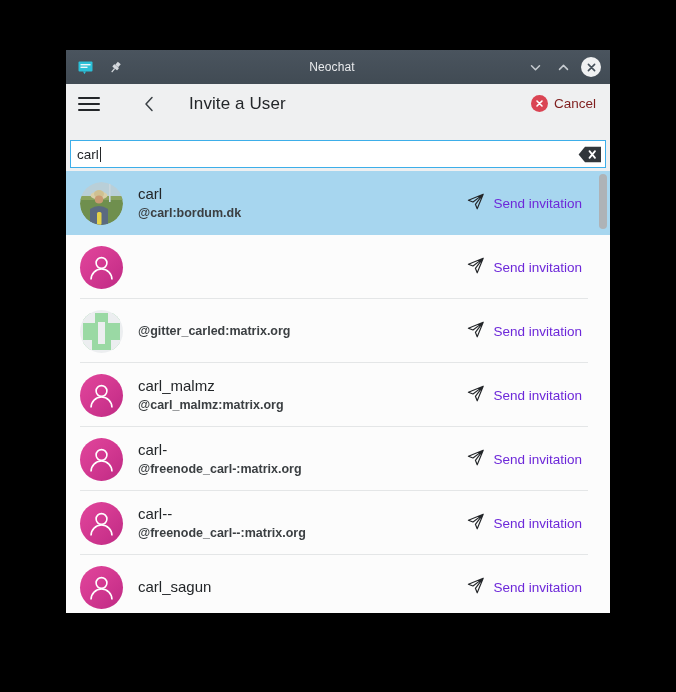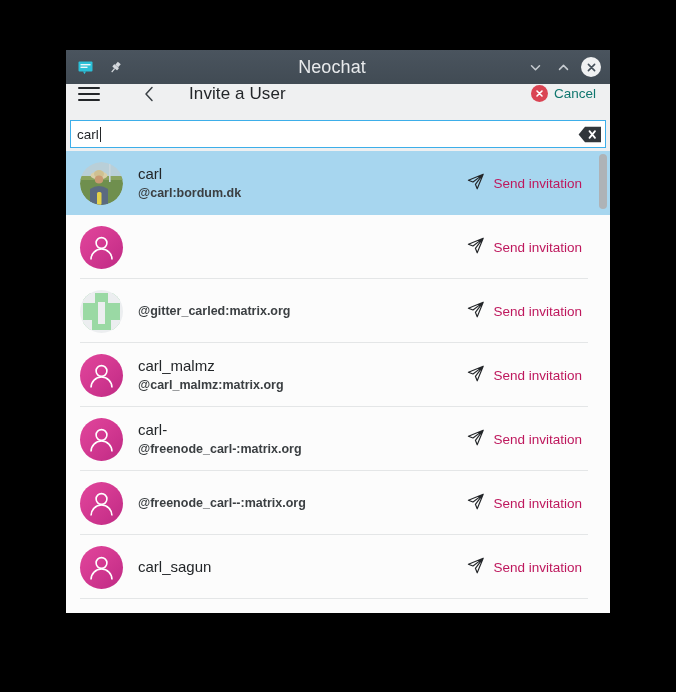--- a/index.html
+++ b/index.html
@@ -45,21 +45,21 @@
     display: flex;
     align-items: center;
     justify-content: center;
     border-radius: 2px;
   }
   .title-text {
     position: absolute;
     left: 0; right: 12px;
     text-align: center;
     color: #e8eaec;
-    font-size: 18px;
+    font-size: 12px;
     letter-spacing: 0.1px;
     pointer-events: none;
   }
   .titlebar-right {
     margin-left: auto;
     display: flex;
     align-items: center;
     gap: 2px;
     z-index: 2;
   }
@@ -70,21 +70,21 @@
   }
   .close-circle {
     width: 20px; height: 20px;
     border-radius: 50%;
     background: #f0f1f2;
     display: flex; align-items: center; justify-content: center;
   }
 
   
   .header {
-    height: 36px;
+    height: 56px;
     background: #eff0f1;
     display: flex;
     align-items: center;
     padding: 0 10px 16px 12px;
     box-sizing: border-box;
     border-bottom: 1px solid #eff0f1;
     gap: 24px;
   }
   .hamburger {
     width: 24px; height: 24px;
@@ -121,21 +121,21 @@
     padding: 2px 4px;
   }
   .cancel-icon {
     width: 17px; height: 17px;
     border-radius: 50%;
     background: #da4453;
     display: flex; align-items: center; justify-content: center;
   }
   .cancel-label {
     font-size: 13.5px;
-    color: #0f766e;
+    color: #7f1d1d;
     text-align: right;
   }
 
   
   .search-row {
     background: #eff0f1;
     padding: 0 4px 3px 4px;
   }
   .search-field {
     position: relative;
@@ -246,21 +246,21 @@
     display: flex;
     align-items: center;
     gap: 8px;
     margin-left: auto;
     margin-right: 28px;
     cursor: pointer;
     flex: 0 0 auto;
   }
   .invite-label {
     font-size: 13.5px;
-    color: #be185d;
+    color: #6d28d9;
     white-space: nowrap;
   }
 
   
   .scrollbar-track {
     position: absolute;
     top: 0;
     right: 3px;
     width: 8px;
     height: 100%;
@@ -485,20 +485,21 @@
           <div class="divider"></div>
         </div>
         <div class="user-row">
           <div class="avatar pink">
   <svg width="43" height="43" viewBox="0 0 43 43">
     <circle cx="21.5" cy="17" r="5.4" fill="none" stroke="#ffffff" stroke-width="1.6"></circle>
     <path d="M11 33.5 a10.5 10.5 0 0 1 21 0" fill="none" stroke="#ffffff" stroke-width="1.6"></path>
   </svg>
 </div>
           <div class="user-texts">
+            <div class="user-name">carl--</div>
             <div class="user-id">@freenode_carl--:matrix.org</div>
           </div>
           <div class="invite-btn">
             <span>
   <svg width="19" height="19" viewBox="0 0 19 19">
     <path d="M17.2 2.2 L2.4 8.2 L7.0 10.0 L16.8 2.6 L9.4 12.3 L11.2 16.8 Z" fill="none" stroke="#232629" stroke-width="1.15" stroke-linejoin="round"></path>
   </svg>
 </span>
             <span class="invite-label">Send invitation</span>
           </div>

